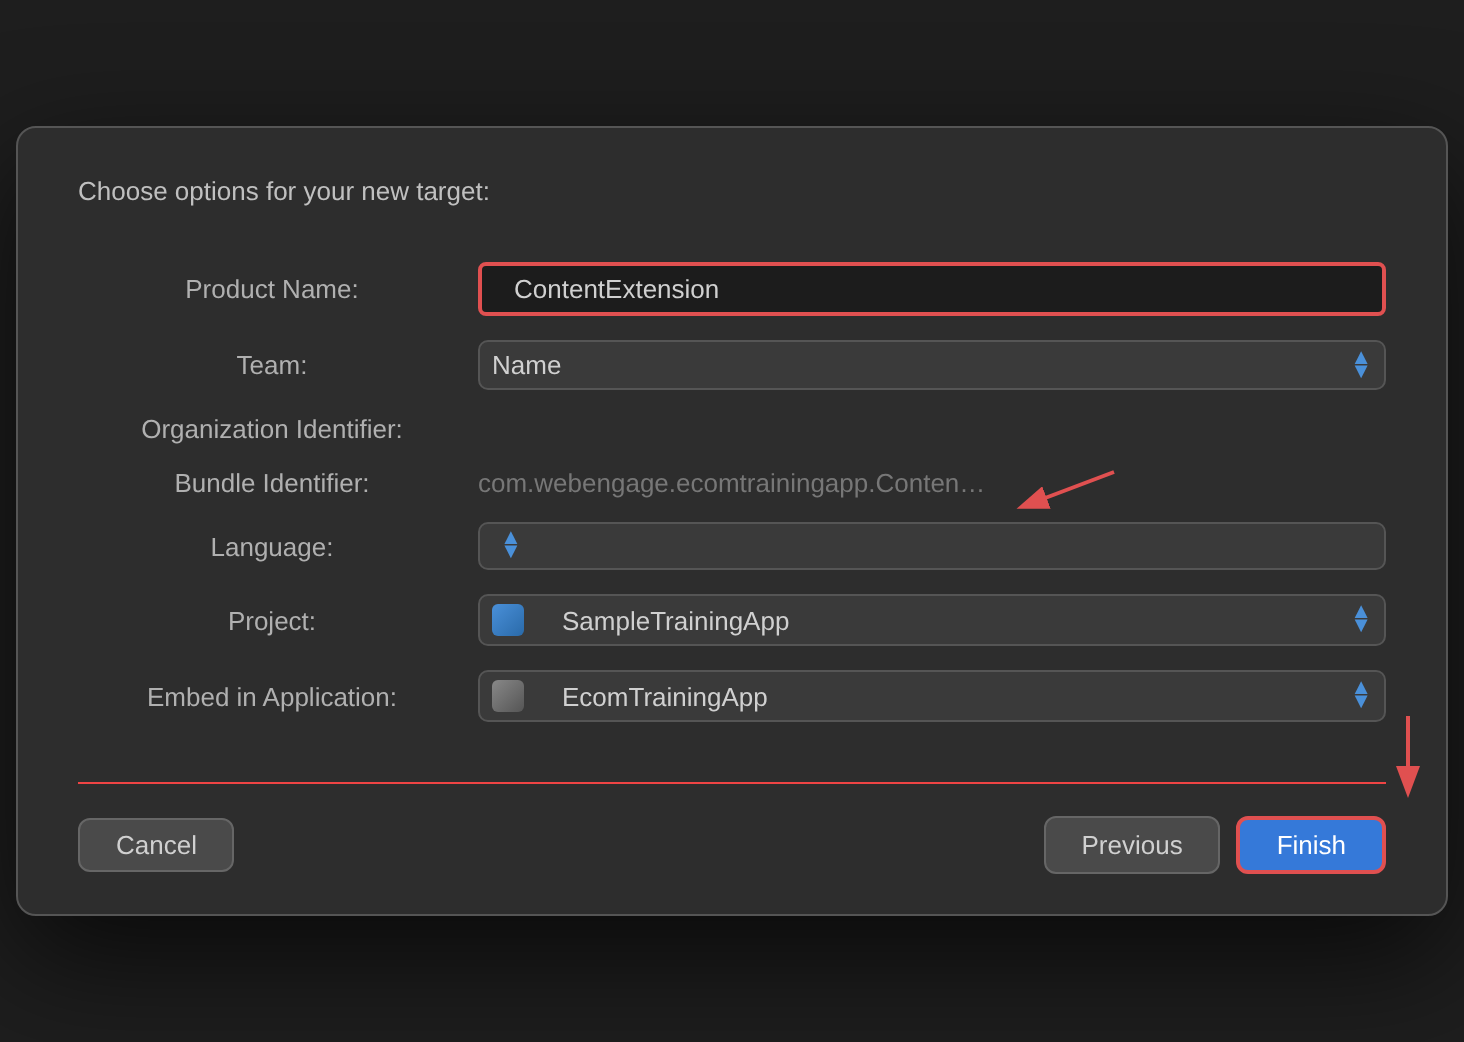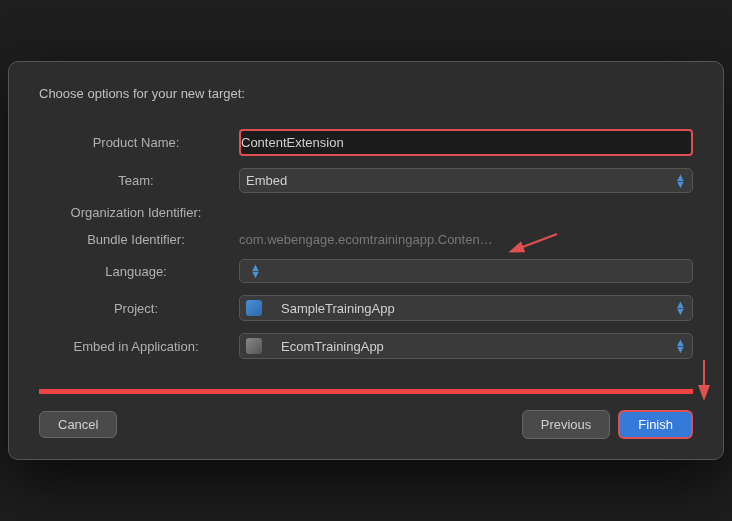--- a/index.html
+++ b/index.html
@@ -55,21 +55,21 @@
 
     .form-control {
       flex: 1;
     }
 
     .text-input {
       width: 100%;
       background: #1c1c1c;
       border: 2px solid #e05050;
       border-radius: 4px;
-      padding: 4px 0;
+      padding: 4px 16px;
       color: #d0d0d0;
       font-size: 13px;
       outline: none;
     }
 
     .select-field {
       width: 100%;
       background: #3a3a3a;
       border: 1px solid #555;
       border-radius: 5px;
@@ -138,21 +138,21 @@
       right: -48px;
       top: 160px;
     }
 
     .footer {
       display: flex;
       align-items: center;
       justify-content: space-between;
       margin-top: 10px;
       padding-top: 16px;
-      border-top: 5px solid #ef4444;
+      border-top: 1px solid #ef4444;
     }
 
     .btn {
       border-radius: 6px;
       padding: 5px 18px;
       font-size: 13px;
       cursor: pointer;
       border: 1px solid #666;
       background: #4a4a4a;
       color: #d0d0d0;
@@ -186,21 +186,21 @@
         <label class="form-label">Product Name:</label>
         <div class="form-control">
           <input type="text" class="text-input" value="ContentExtension" style="">
         </div>
       </div>
 
       <div class="form-row">
         <label class="form-label">Team:</label>
         <div class="form-control">
           <div class="select-field">
-            <span class="select-text">Embed</span>
+            <span class="select-text">Name</span>
             <span class="chevron">▲<br>▼</span>
           </div>
         </div>
       </div>
 
       <div class="form-row">
         <label class="form-label">Organization Identifier:</label>
       </div>
 
       <div class="form-row">

